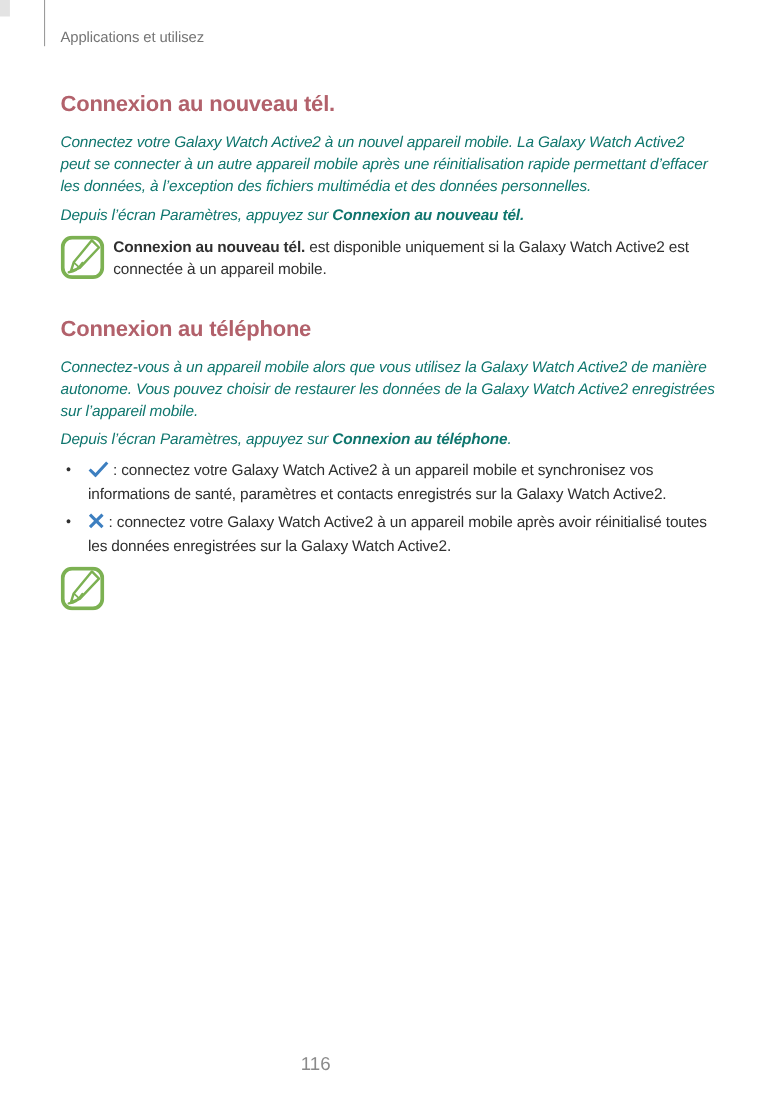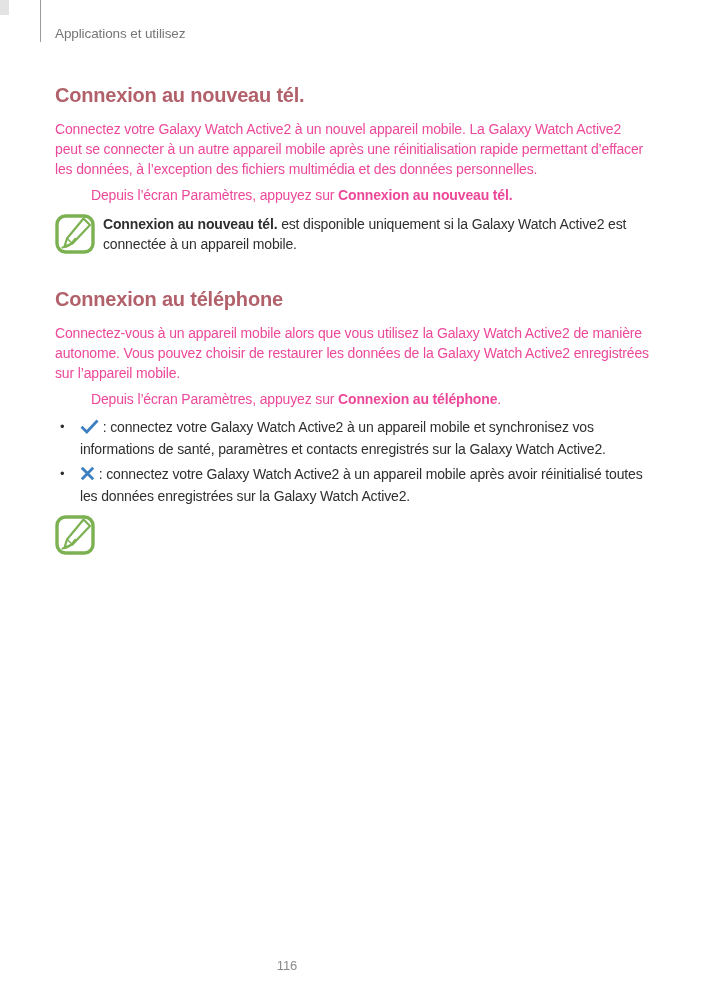--- a/index.html
+++ b/index.html
@@ -31,24 +31,24 @@
   }
 
   .section-title {
     font-size: 20px; font-weight: bold; color: #b2616b;
     letter-spacing: -0.2px; line-height: 22px;
   }
   .section-title.second { margin-top: 34px; }
 
   p.body {
     font-size: 14px; line-height: 20px; letter-spacing: -0.15px;
-    color: #ec4899; margin-top: 8px;
+    color: #0f766e; margin-top: 8px; font-style: italic;
   }
   p.body.first { margin-top: 13px; }
-  p.path-line { margin-top: 6px; margin-left: 36px; }
+  p.path-line { margin-top: 6px; }
   .b { font-weight: bold; }
 
   .note-box {
     display: flex; align-items: flex-end;
     margin-top: 7px;
   }
   .note-box .note-icon-wrap {
     flex: 0 0 40px; width: 40px; height: 40px; margin-top: 2px;
   }
   .note-box .note-text {
@@ -64,21 +64,21 @@
   }
   ul.bullet-list li + li { margin-top: 5px; }
   ul.bullet-list li .dot {
     position: absolute; left: 5px; top: 0;
     font-size: 13px; color: #2f2f2f;
   }
   .inline-icon { vertical-align: -2px; }
 
   .page-number {
     position: absolute; left: 0; top: 958px; width: 574px;
-    text-align: center; font-size: 13px; color: #8a8a8a;
+    text-align: center; font-size: 17px; color: #8a8a8a;
   }
 </style>
 </head>
 <body>
 
 <div class="page">
 
   <div class="corner-mark"></div>
   <div class="header-rule"></div>
   <div class="running-header">Applications et utilisez</div>

